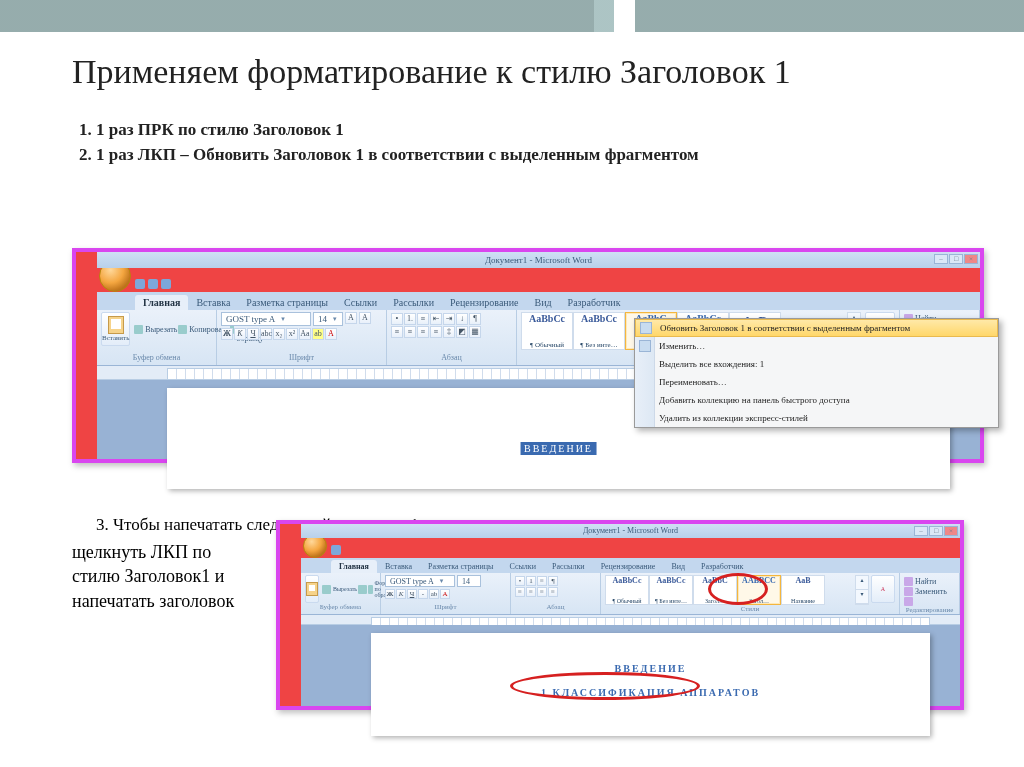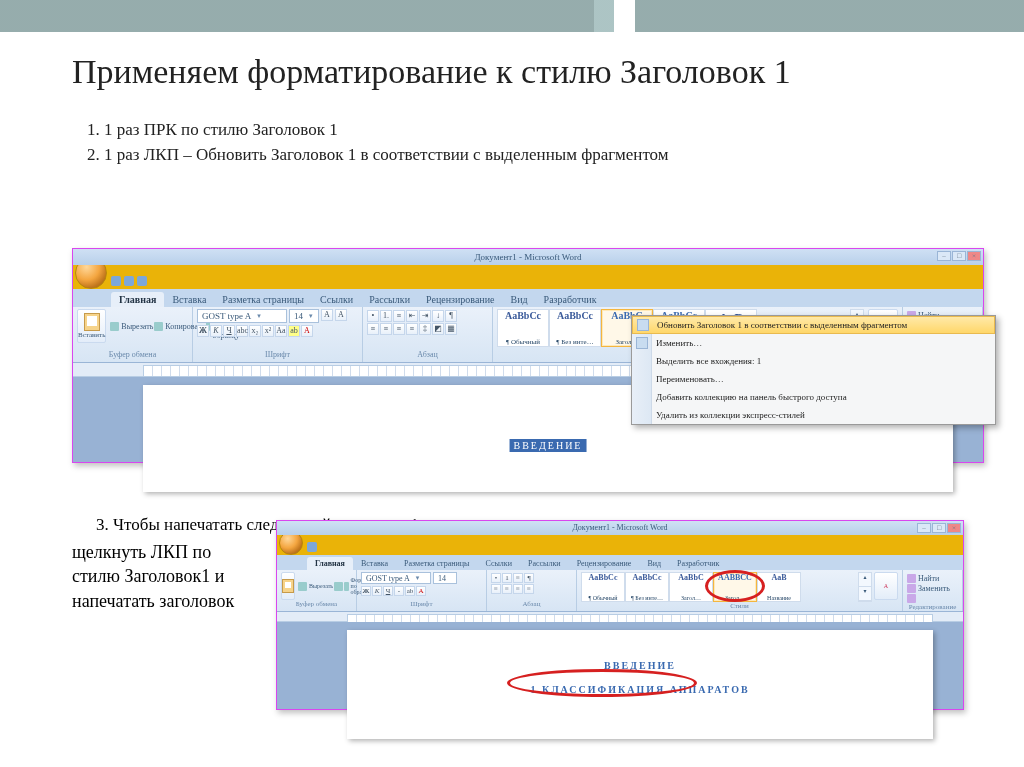--- a/index.html
+++ b/index.html
@@ -30,45 +30,47 @@
   h1 {
     font-size: 34px;
     font-weight: normal;
     color: #222;
     line-height: 1.15;
     margin-bottom: 28px;
   }
   ol {
     font-size: 17px;
     color: #222;
-    margin-left: 32px;
+    margin-left: 24px;
     line-height: 1.35;
+    font-weight: bold;
   }
   ol li { margin-bottom: 2px; }
   .continue {
     font-size: 17px;
     margin-left: 24px;
     margin-top: 14px;
     line-height: 1.35;
   }
   .sidetext {
     position: absolute;
     left: 72px;
     top: 540px;
     font-size: 18px;
     line-height: 1.35;
     width: 190px;
   }
 
   
   .word-window {
     position: absolute;
-    border: 1px solid #d946ef;
+    border: 4px solid #d946ef;
     box-shadow: 2px 3px 6px rgba(0,0,0,0.25);
-    background: #eab308;
+    background: #ef4444;
+    padding-left: 21px;
   }
   .ww1 { left: 72px; top: 248px; width: 912px; height: 215px; }
   .ww2 { left: 276px; top: 520px; width: 688px; height: 190px; }
 
   .titlebar {
     height: 16px;
     background: linear-gradient(#cfe0f4,#b8d0ea);
     font-size: 9px;
     color: #3a5a7a;
     text-align: center;

